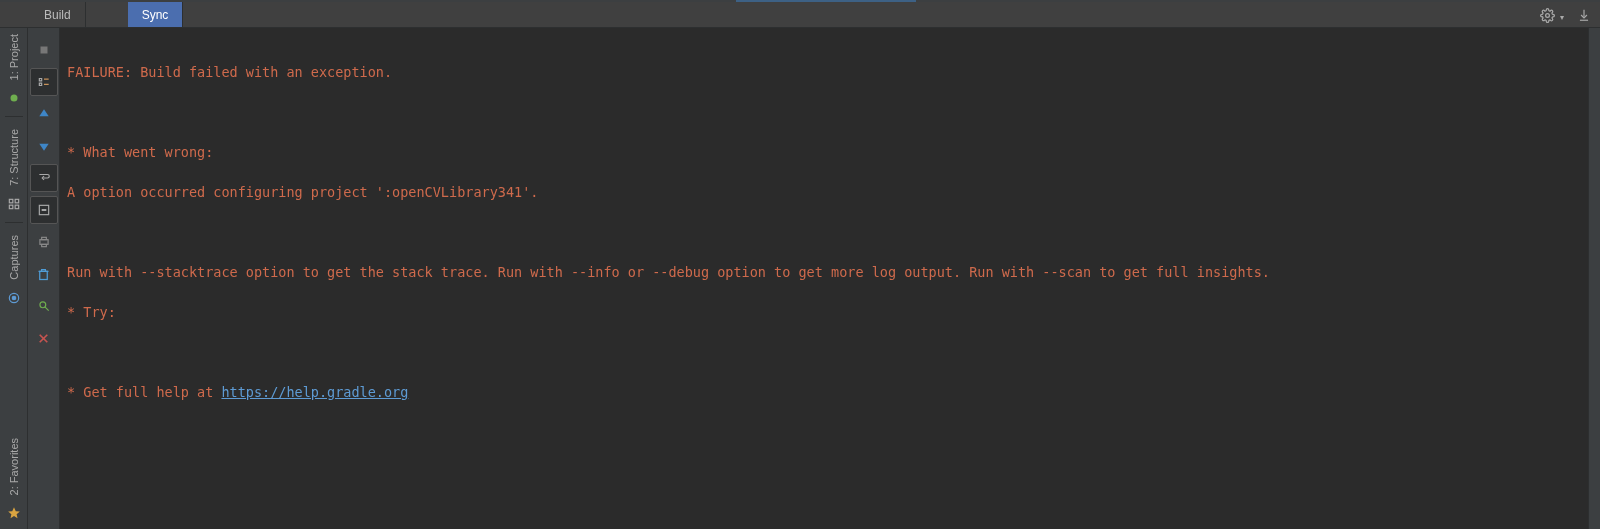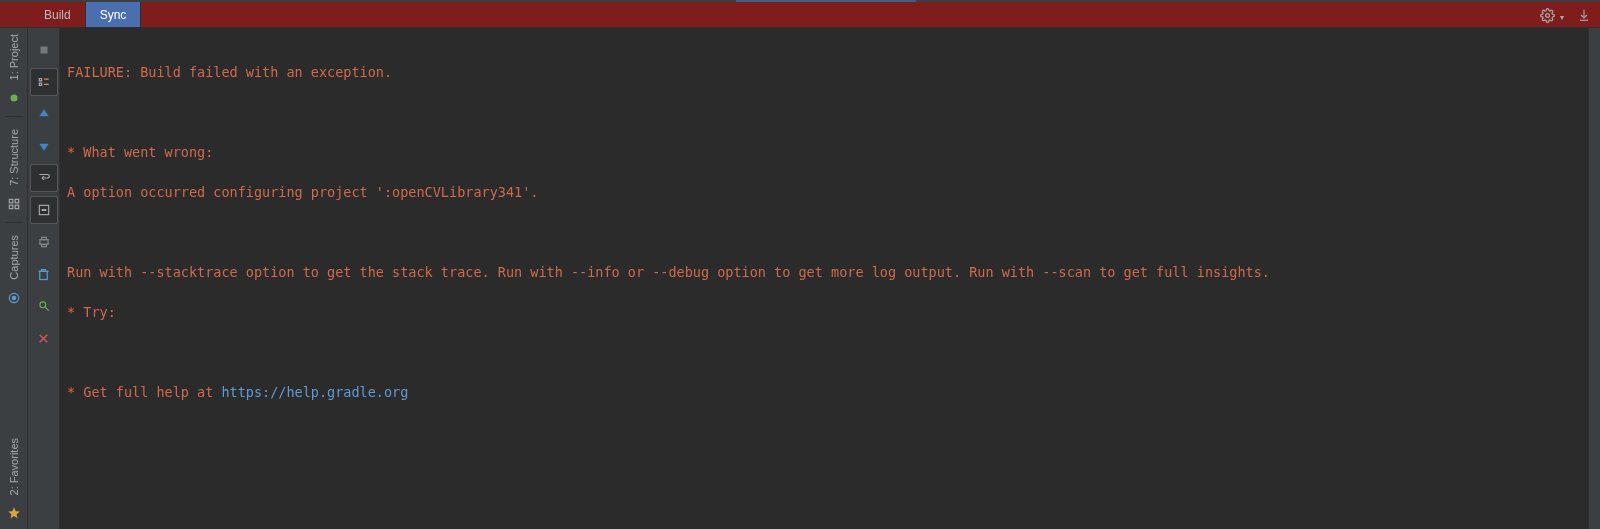--- a/index.html
+++ b/index.html
@@ -7,26 +7,26 @@
   body { display: flex; flex-direction: column; }
 
   
   .topstrip { height: 2px; background:#3c3f41; position:relative;}
   .topstrip::after{
     content:""; position:absolute; top:0; left:736px; width:180px; height:2px;
     background:#3d6185;
   }
 
   
-  .tabrow { height:26px; background:#7f1d1d; display:flex; align-items:stretch; border-bottom:1px solid #2d2f30; padding-left:30px; position:relative;}
+  .tabrow { height:26px; background:#404040; display:flex; align-items:stretch; border-bottom:1px solid #2d2f30; padding-left:30px; position:relative;}
   .tab {
     display:flex; align-items:center; padding:0 14px; font-size:12px; color:#bbbbbb;
     border-right:1px solid #2d2f30; cursor:pointer; user-select:none;
   }
-  .tab.active { background:#4b6eaf; color:#ffffff; }
+  .tab.active { background:#4b6eaf; color:#ffffff;margin-left:42px; }
   .tabrow-right { position:absolute; right:6px; top:0; height:26px; display:flex; align-items:center; gap:6px;}
   .icon-btn { width:20px; height:20px; display:flex; align-items:center; justify-content:center; cursor:pointer;}
   .icon-btn svg { display:block; }
 
   
   .main { flex:1; display:flex; min-height:0; }
 
   
   .rail {
     width:28px; background:#3c3f41; display:flex; flex-direction:column; align-items:center;
@@ -55,21 +55,21 @@
   .gutter .slot svg { display:block; }
 
   
   .console {
     flex:1; background:#2b2b2b; color:#cf6a4c;
     font-family: Consolas, "Menlo", "DejaVu Sans Mono", monospace;
     font-size:13.5px; line-height:20px; padding:14px 0 0 7px;
     white-space:pre; overflow:hidden; position:relative;
   }
   .console .line { min-height:20px; }
-  .console .link { color:#5e9bd4; cursor:pointer;}
+  .console .link { color:#5e9bd4; text-decoration:underline; cursor:pointer;}
 
   
   .scroll-edge { position:absolute; right:0; top:0; bottom:0; width:12px; background:#3c3f41; border-left:1px solid #2d2f30;}
 </style>
 </head>
 <body>
 
 <div class="topstrip"></div>
 
 <div class="tabrow">

